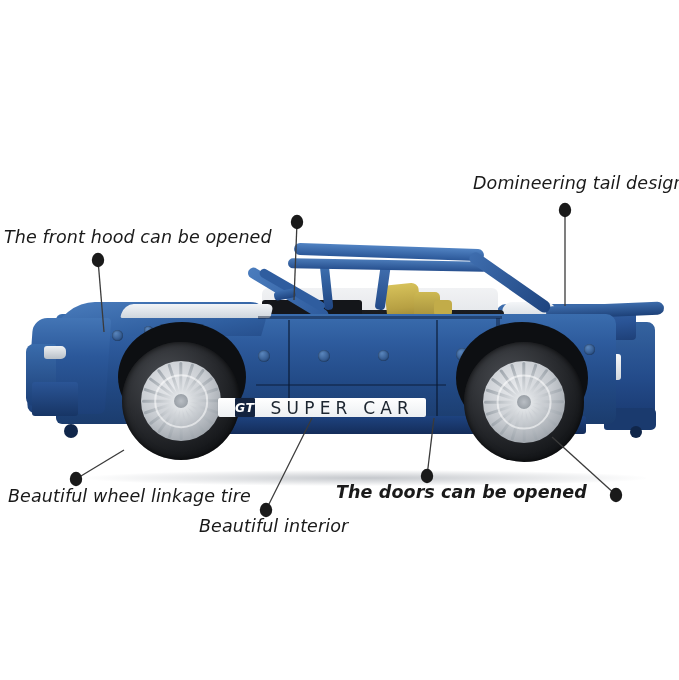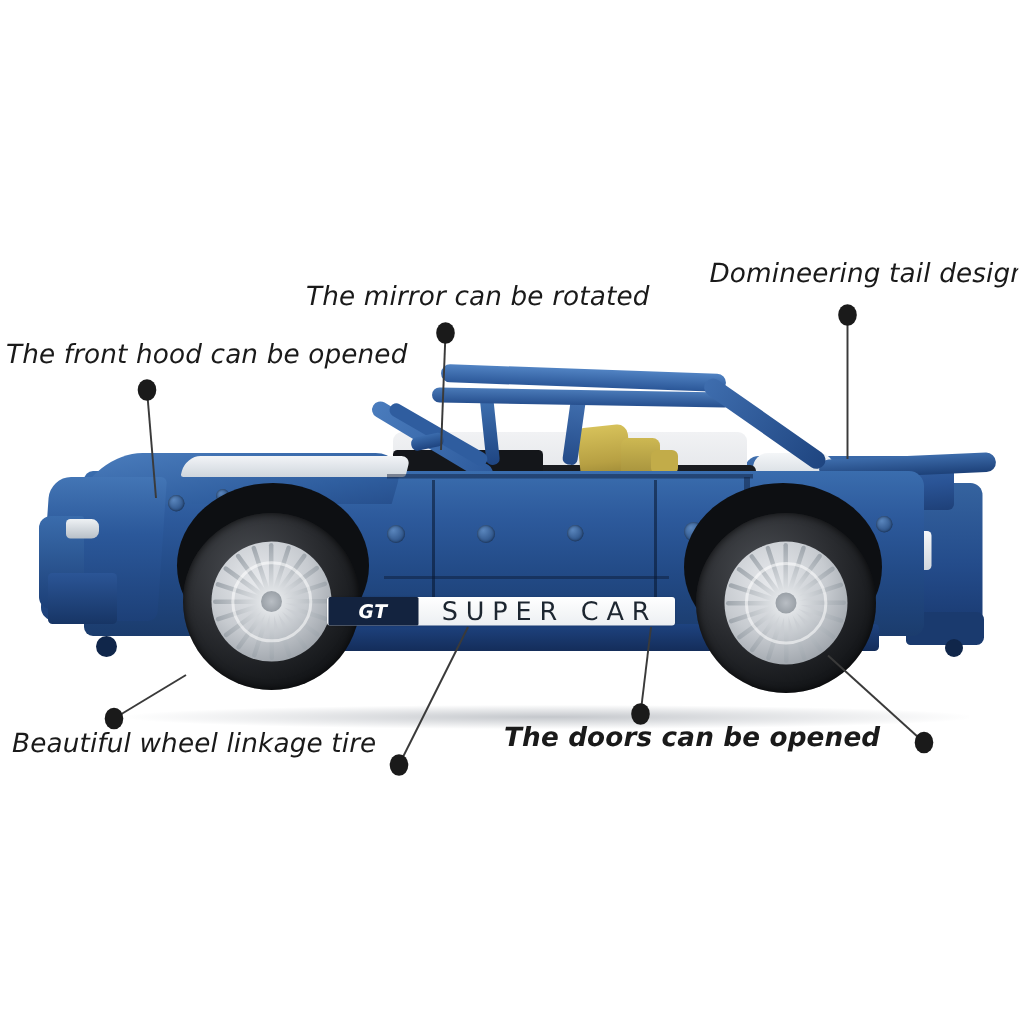--- a/index.html
+++ b/index.html
@@ -199,22 +199,22 @@
     display: flex;
     align-items: center;
     box-shadow: 0 0 1px rgba(0,0,0,.25);
   }
   .decal-gt {
     background: #13233f;
     color: #ffffff;
     font-style: italic;
     font-weight: bold;
     font-size: 12.5px;
-    padding: 2px 20px;
-    margin: 1px 2px 1px 1px;
+    padding: 2px 0;
+    margin: 1px 2px 1px 17px;
     border-radius: 1px;
     letter-spacing: .5px;
     font-family: "DejaVu Sans", "Liberation Sans", sans-serif;
   }
   .decal-txt {
     color: #1d2630;
     font-size: 17px;
     letter-spacing: 5.2px;
     padding: 0 12px 0 14px;
     font-family: "DejaVu Sans", "Liberation Sans", sans-serif;
@@ -425,18 +425,18 @@
       <ellipse cx="76" cy="479" rx="6.2" ry="7.2" fill="#1a1a1a"></ellipse>
       <line x1="266" y1="510" x2="312" y2="418" stroke="#3a3a3a" stroke-width="1.3"></line>
       <ellipse cx="266" cy="510" rx="6.2" ry="7.2" fill="#1a1a1a"></ellipse>
       <line x1="427" y1="476" x2="434" y2="418" stroke="#3a3a3a" stroke-width="1.3"></line>
       <ellipse cx="427" cy="476" rx="6.2" ry="7.2" fill="#1a1a1a"></ellipse>
       <line x1="616" y1="495" x2="552" y2="437" stroke="#3a3a3a" stroke-width="1.3"></line>
       <ellipse cx="616" cy="495" rx="6.2" ry="7.2" fill="#1a1a1a"></ellipse>
     </svg>
 
   <div class="callout" style="left: 4px; top: 228px; color: rgb(26, 26, 26);">The front hood can be opened</div>
-  <div class="callout" style="left: 204px; top: 189px; color: rgb(26, 26, 26);">The mirror can be rotated</div>
   <div class="callout" style="left: 473px; top: 174px; color: rgb(26, 26, 26);">Domineering tail design</div>
   <div class="callout" style="left: 8px; top: 487px; color: rgb(26, 26, 26);">Beautiful wheel linkage tire</div>
+  <div class="callout" style="left: 199px; top: 517px; color: rgb(26, 26, 26);">Beautiful interior</div>
   <div class="callout" style="left: 336px; top: 483px; color: rgb(26, 26, 26); font-weight: bold;">The doors can be opened</div>
 
 </div>
 
 </body></html>

